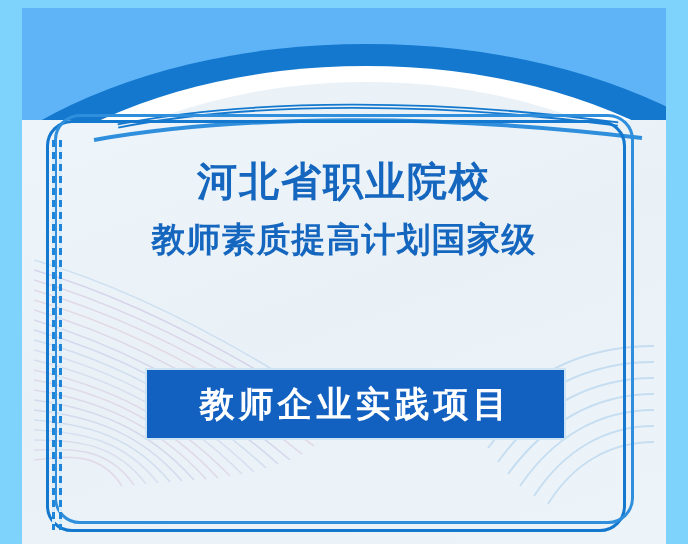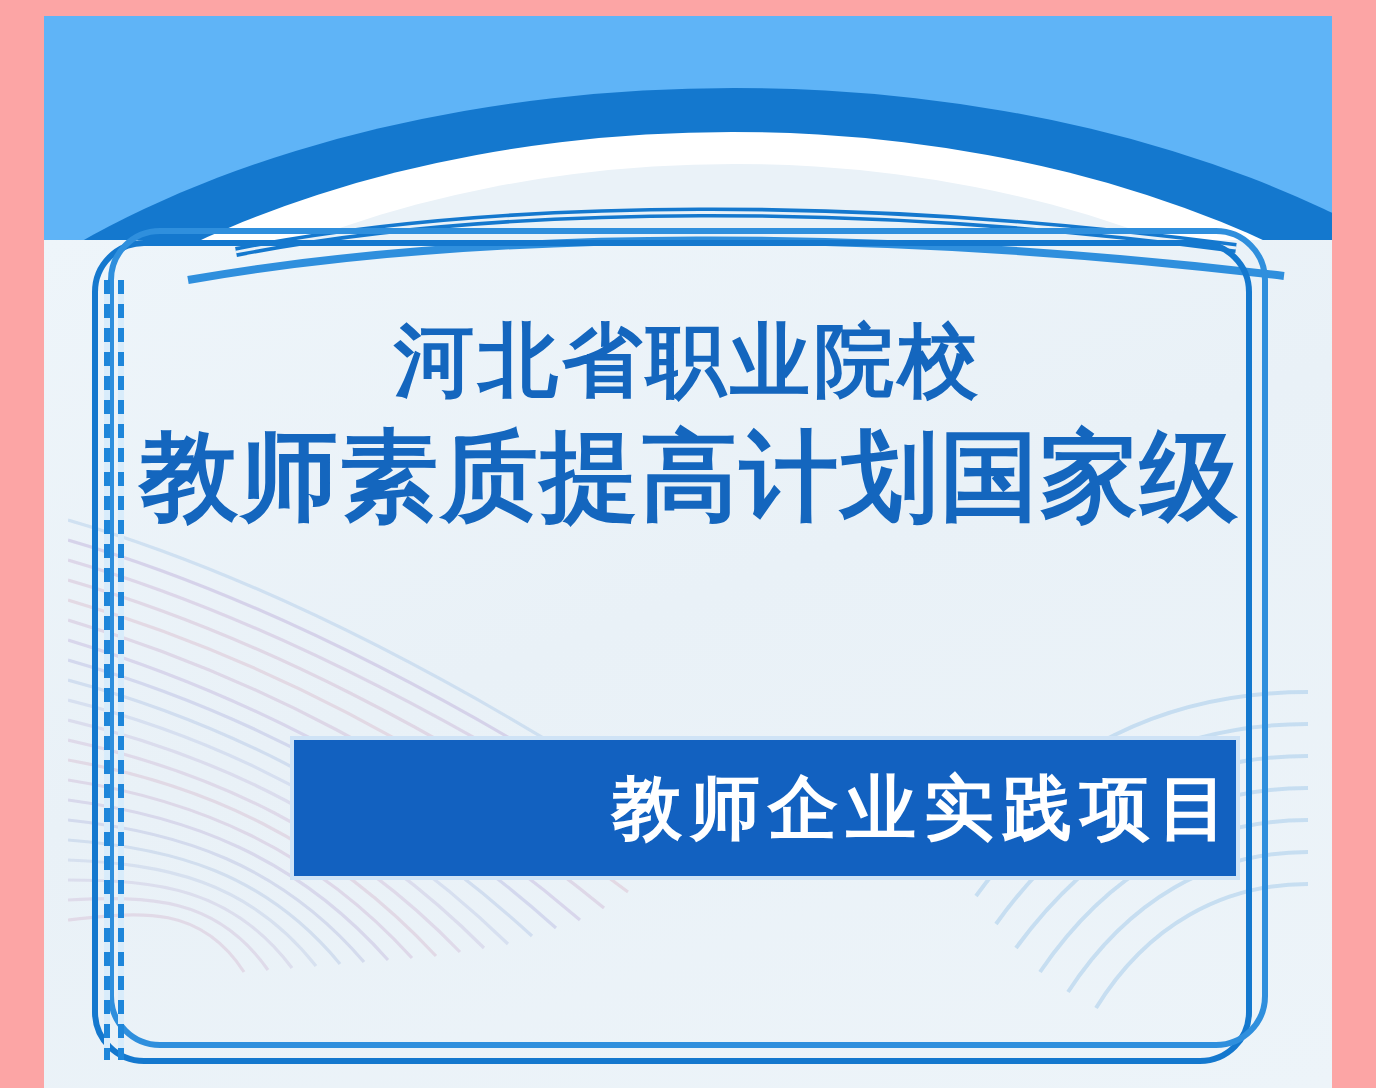--- a/index.html
+++ b/index.html
@@ -6,21 +6,21 @@
   body{
     width:688px;height:544px;
     background:#ffffff;
     font-family:"DejaVu Sans","Liberation Sans",sans-serif;
     overflow:hidden;
   }
   
   #poster{
     position:relative;
     width:688px;height:544px;
-    background:#fca5a5;
+    background:#7dd3fc;
     overflow:hidden;
   }
   
   .outer-wash{
     position:absolute;
     left:22px;top:8px;
     width:644px;height:536px;
     background:#e8f3fc;
   }
   
@@ -126,29 +126,29 @@
     text-align:center;
   }
   .title-line{
     color:#1466be;
     font-weight:700;
     font-size:40px;
     line-height:58px;
     letter-spacing:2px;
     white-space:nowrap;
   }
-  .title-line.wide{ font-size:49px; letter-spacing:1px; }
+  .title-line.wide{ font-size:34px; letter-spacing:1px; }
   .banner{
     position:absolute;
     left:145px;top:368px;
-    width:475px;height:72px;
+    width:421px;height:72px;
     background:#1261c0;
     border:2px solid #cfe3f6;
     box-sizing:border-box;
-    display:flex;align-items:center;justify-content:flex-end;
+    display:flex;align-items:center;justify-content:center;
   }
   .banner-text{
     color:#ffffff;
     font-weight:700;
     font-size:35px;
     letter-spacing:4px;
     white-space:nowrap;
   }
 </style>
 </head>

